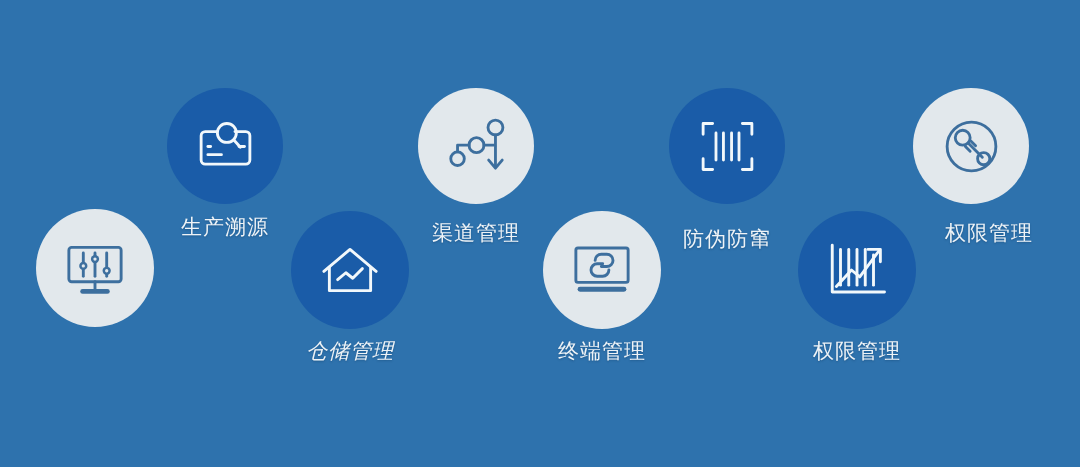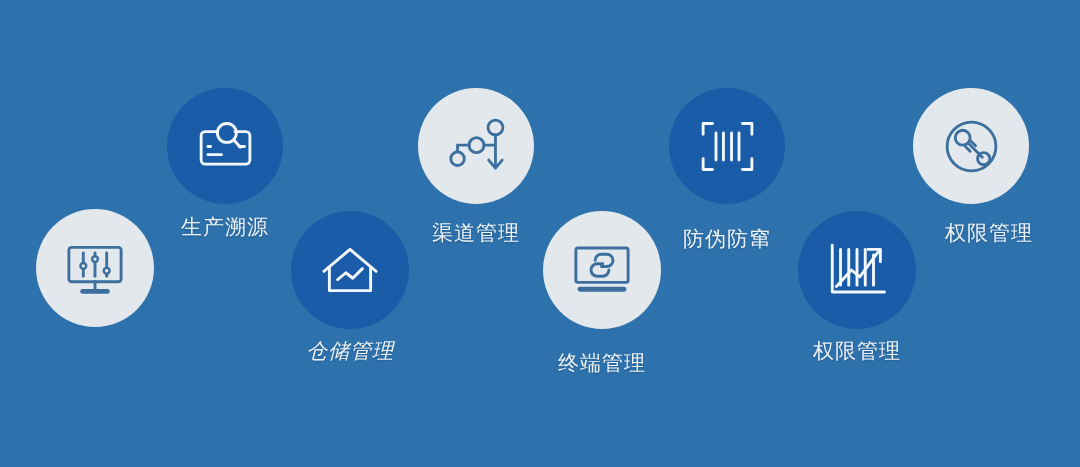--- a/index.html
+++ b/index.html
@@ -99,21 +99,21 @@
     </div>
     <div class="label" style="top: 219px; left: 386px; width: 180px;">渠道管理</div>
     <div class="circle light" style="left: 543px; top: 211px; width: 118px; height: 118px;">
       <svg width="66" height="66" viewBox="0 0 96 88">
         <rect x="10" y="12" width="76" height="50" rx="3" stroke="#3d6f9e" fill="none" stroke-width="4.2" stroke-linecap="round" stroke-linejoin="round"></rect>
         <line x1="16" y1="72" x2="80" y2="72" stroke="#3d6f9e" stroke-width="7" stroke-linecap="round"></line>
         <path d="M38 30 a9 9 0 0 1 9 -9 h8 a9 9 0 0 1 0 18 h-8" stroke="#3d6f9e" fill="none" stroke-width="4.2" stroke-linecap="round" stroke-linejoin="round"></path>
         <path d="M58 44 a9 9 0 0 1 -9 9 h-8 a9 9 0 0 1 0 -18 h8" stroke="#3d6f9e" fill="none" stroke-width="4.2" stroke-linecap="round" stroke-linejoin="round"></path>
       </svg>
     </div>
-    <div class="label" style="top: 337px; left: 512px; width: 180px; margin-top: 12px;">终端管理</div>
+    <div class="label" style="top: 337px; left: 512px; width: 180px;">终端管理</div>
     <div class="circle dark" style="left: 669px; top: 88px; width: 116px; height: 116px;">
       <svg width="65" height="65" viewBox="0 0 96 88">
         <path d="M26 10 H12 V26" stroke="#f2f8fb" fill="none" stroke-width="4.2" stroke-linecap="round" stroke-linejoin="round"></path>
         <path d="M70 10 H84 V26" stroke="#f2f8fb" fill="none" stroke-width="4.2" stroke-linecap="round" stroke-linejoin="round"></path>
         <path d="M26 78 H12 V62" stroke="#f2f8fb" fill="none" stroke-width="4.2" stroke-linecap="round" stroke-linejoin="round"></path>
         <path d="M70 78 H84 V62" stroke="#f2f8fb" fill="none" stroke-width="4.2" stroke-linecap="round" stroke-linejoin="round"></path>
         <line x1="31" y1="24" x2="31" y2="64" stroke="#f2f8fb" fill="none" stroke-width="4.2" stroke-linecap="round" stroke-linejoin="round"></line>
         <line x1="42" y1="24" x2="42" y2="64" stroke="#f2f8fb" fill="none" stroke-width="4.2" stroke-linecap="round" stroke-linejoin="round"></line>
         <line x1="54" y1="24" x2="54" y2="64" stroke="#f2f8fb" fill="none" stroke-width="4.2" stroke-linecap="round" stroke-linejoin="round"></line>
         <line x1="65" y1="24" x2="65" y2="64" stroke="#f2f8fb" fill="none" stroke-width="4.2" stroke-linecap="round" stroke-linejoin="round"></line>

